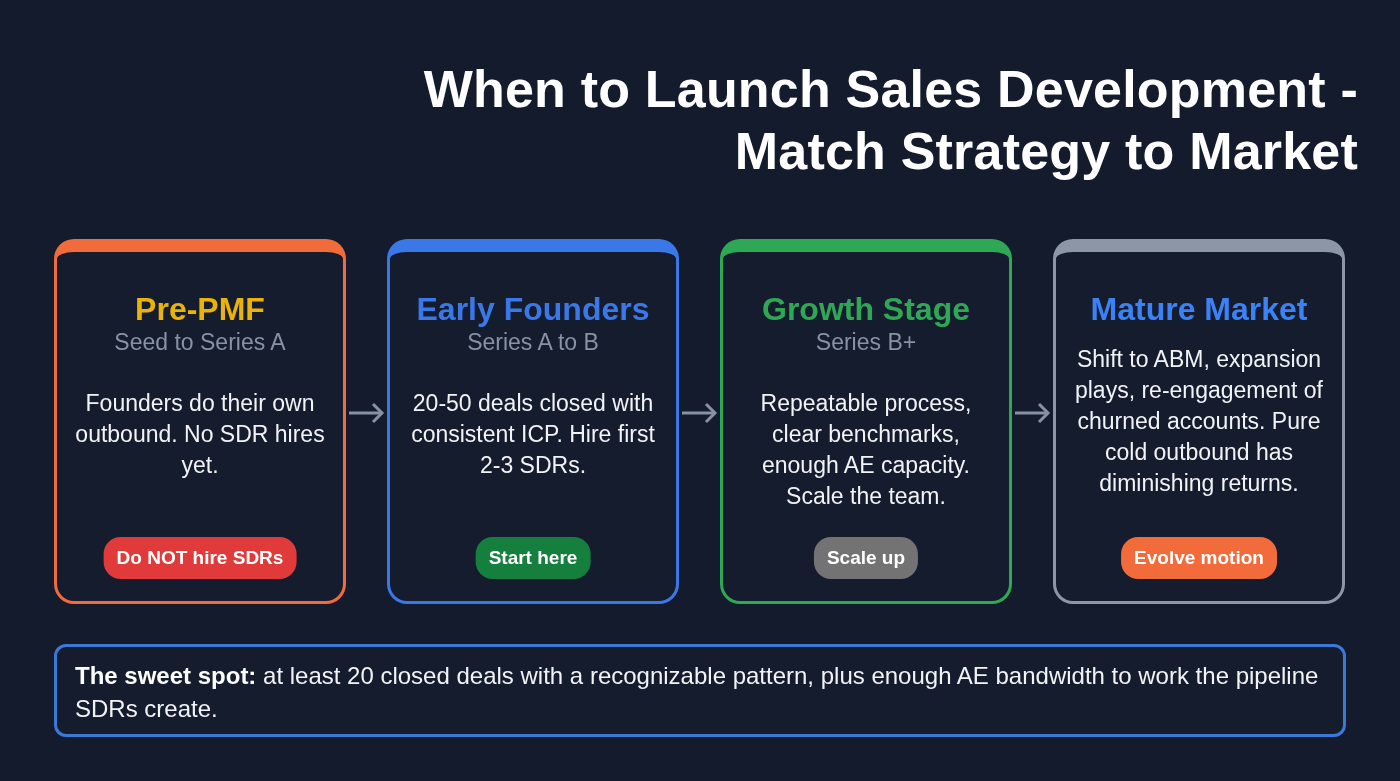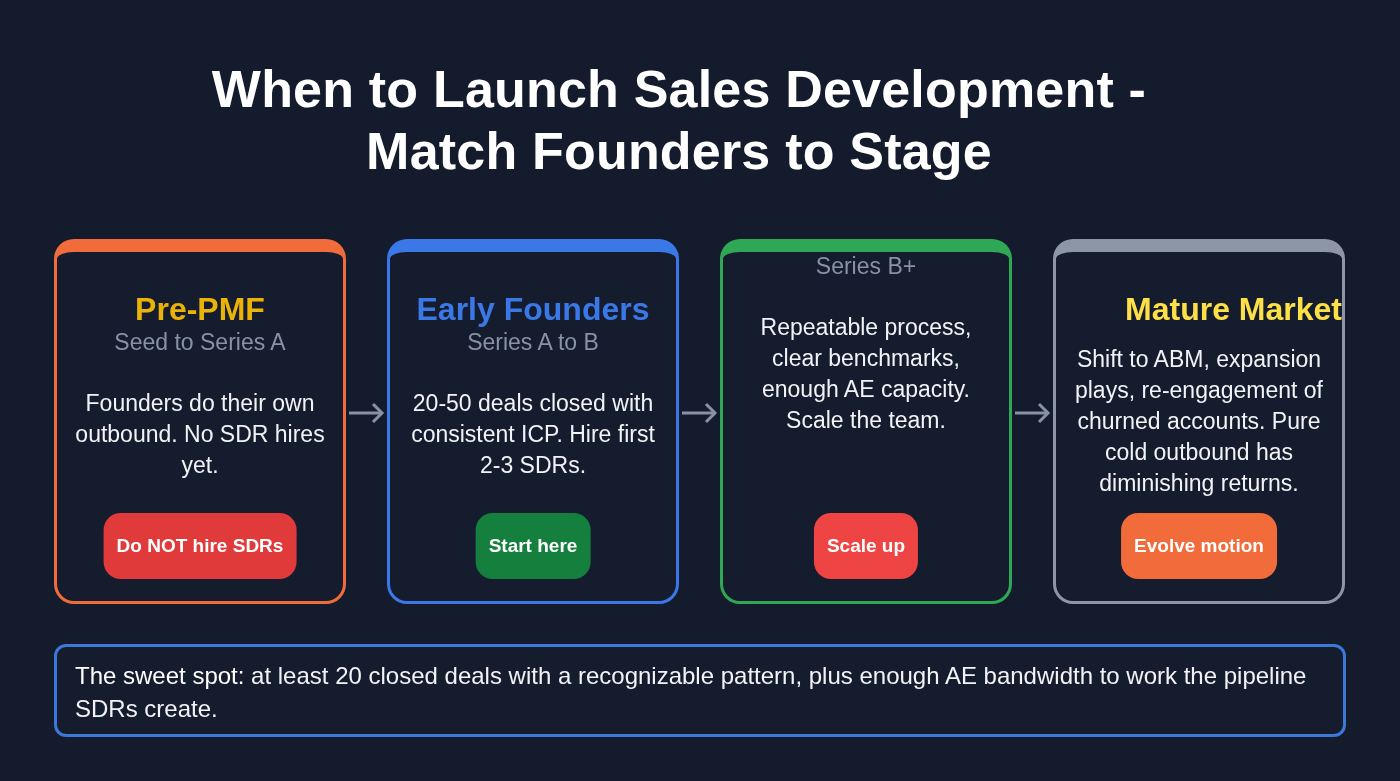--- a/index.html
+++ b/index.html
@@ -5,60 +5,60 @@
   html, body { margin: 0; padding: 0; }
   body {
     width: 1400px; height: 781px; overflow: hidden;
     background: #141b2c;
     font-family: "Liberation Sans", "DejaVu Sans", sans-serif;
     color: #f1f3f6;
     position: relative;
   }
   .title {
     position: absolute; left: 0; top: 58px; width: 1358px;
-    text-align: center; font-weight: 700; font-size: 52px; line-height: 62px;
+    text-align: right; font-weight: 700; font-size: 52px; line-height: 62px;
     color: #ffffff; letter-spacing: 0.2px;
   }
   .card {
     position: absolute; top: 239px; width: 292px; height: 365px;
     box-sizing: border-box; border: 3px solid; border-top-width: 13px;
     border-radius: 20px; background: #151c2e;
     text-align: center;
   }
   .card .stage {
     margin-top: 38px; font-size: 32px; font-weight: 700; line-height: 38px;
   }
   .card .sub {
     font-size: 23px; color: #8792a5; line-height: 28px;
   }
   .card .desc {
     margin: 32px auto 0; width: 250px; font-size: 23px; line-height: 31px; color: #f1f3f6;
   }
   .card.mature .desc { width: 280px; margin-top: 16px; }
   .badge {
     position: absolute; left: 50%; transform: translateX(-50%);
-    bottom: 22px; padding: 16px 13px; height: 34px; line-height: 34px;
+    bottom: 22px; padding: 4px 13px; height: 34px; line-height: 34px;
     border-radius: 17px; font-size: 19px; font-weight: 700; color: #fff; white-space: nowrap;
   }
   .arrow {
     position: absolute; top: 401px; width: 36px; height: 24px;
   }
   .footer {
     position: absolute; left: 54px; top: 644px; width: 1292px; height: 93px;
     box-sizing: border-box; border: 3px solid #3b78d8; border-radius: 12px;
     background: #151c2e; padding: 12px 18px; font-size: 24px; line-height: 33px; color: #f1f3f6;
   }
-  .footer b { font-weight: 400; color: #fff; }
+  .footer b { font-weight: 700; color: #fff; }
 </style>
 </head>
 <body>
 
 <div class="title">
   <div>When to Launch Sales Development -</div>
-  <div>Match Founders to Stage</div>
+  <div>Match Strategy to Market</div>
 </div>
 
 <div class="card" style="left:54px; border-color:#f26b3a;">
   <div class="stage" style="color:#eab308;">Pre-PMF</div>
   <div class="sub">Seed to Series A</div>
   <div class="desc">Founders do their own outbound. No SDR hires yet.</div>
   <div class="badge" style="background:#e03a3a;">Do NOT hire SDRs</div>
 </div>
 
 <svg class="arrow" style="left:349px;" viewBox="0 0 36 24">
@@ -72,31 +72,32 @@
   <div class="desc">20-50 deals closed with consistent ICP. Hire first 2-3 SDRs.</div>
   <div class="badge" style="background:#15803d;">Start here</div>
 </div>
 
 <svg class="arrow" style="left:682px;" viewBox="0 0 36 24">
   <line x1="0" y1="12" x2="33" y2="12" stroke="#8792a5" stroke-width="3"></line>
   <polyline points="24,3 33,12 24,21" fill="none" stroke="#8792a5" stroke-width="3"></polyline>
 </svg>
 
 <div class="card" style="left:720px; border-color:#2fa855;">
+  <div class="stage" style="color:#2fa855;">Growth Stage</div>
   <div class="sub">Series B+</div>
   <div class="desc">Repeatable process, clear benchmarks, enough AE capacity. Scale the team.</div>
-  <div class="badge" style="background:#ef4444;text-align:center;">Scale up</div>
+  <div class="badge" style="background:#737373;text-align:center;">Scale up</div>
 </div>
 
 <svg class="arrow" style="left:1015px;" viewBox="0 0 36 24">
   <line x1="0" y1="12" x2="33" y2="12" stroke="#8792a5" stroke-width="3"></line>
   <polyline points="24,3 33,12 24,21" fill="none" stroke="#8792a5" stroke-width="3"></polyline>
 </svg>
 
 <div class="card mature" style="left:1053px; border-color:#8d96a6;">
-  <div class="stage" style="color:#fde047;text-align:right;">Mature Market</div>
+  <div class="stage" style="color:#3b82f6;">Mature Market</div>
   <div class="desc">Shift to ABM, expansion plays, re-engagement of churned accounts. Pure cold outbound has diminishing returns.</div>
   <div class="badge" style="background:#f26b3a;margin-top:40px;">Evolve motion</div>
 </div>
 
 <div class="footer">
   <b>The sweet spot:</b><span> at least 20 closed deals with a recognizable pattern, plus enough AE bandwidth to work the pipeline SDRs create.</span>
 </div>
 
 </body></html>

